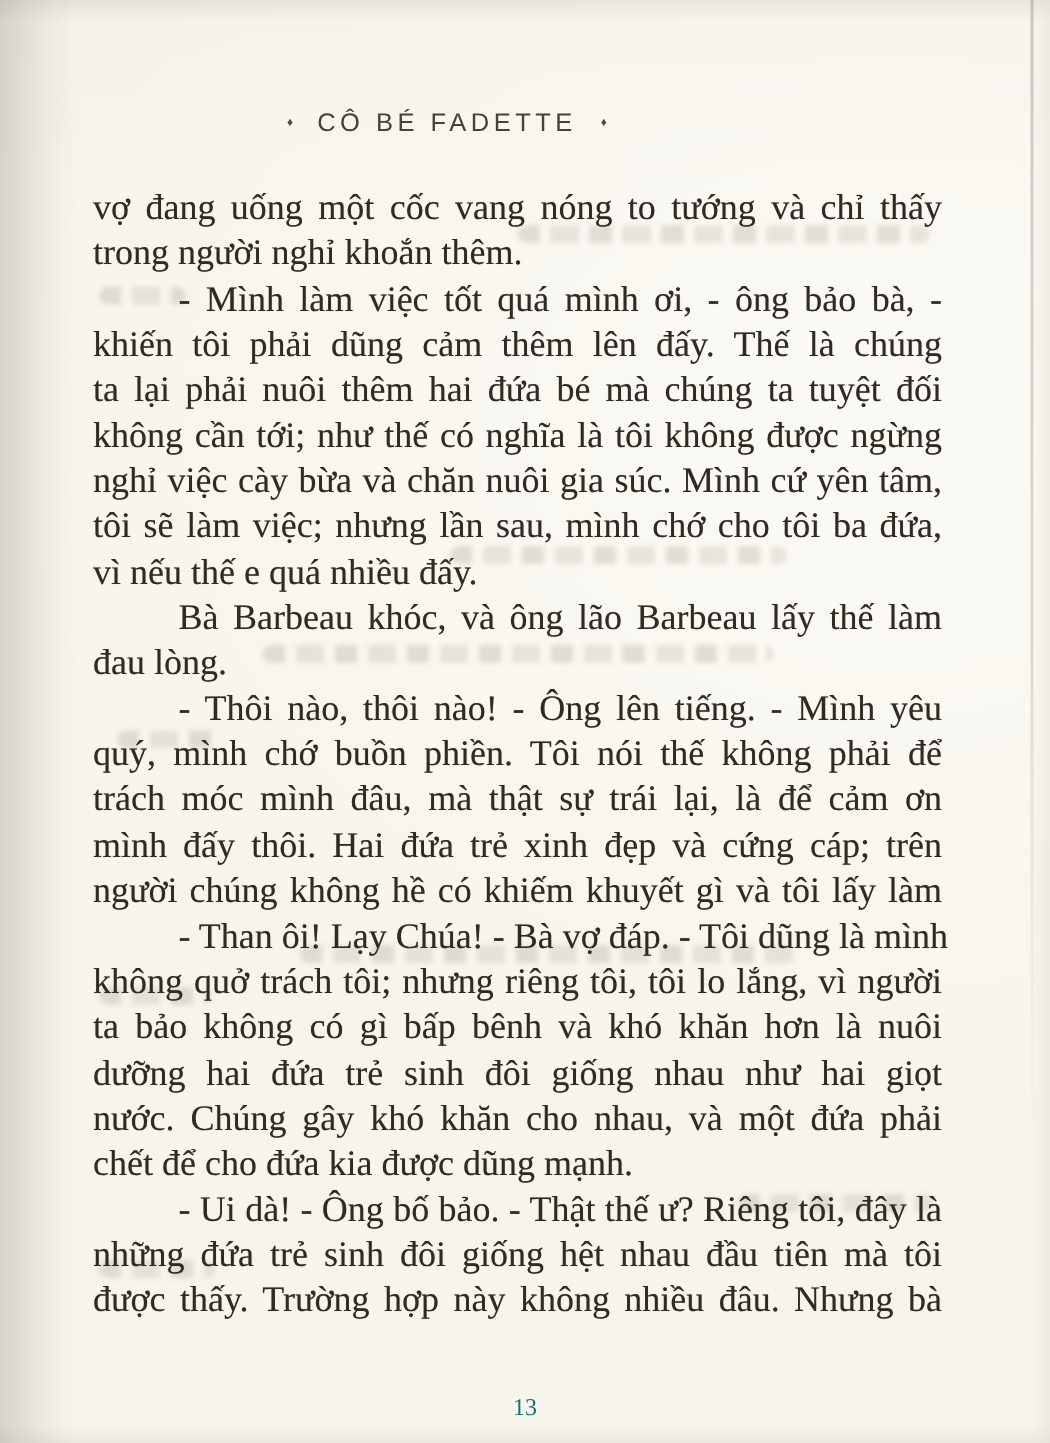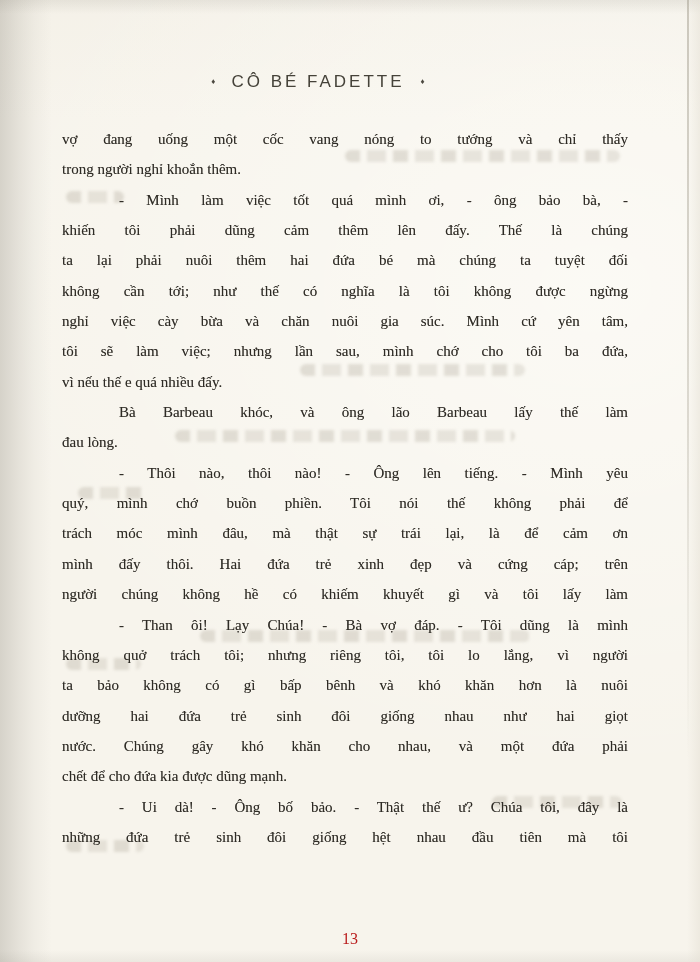--- a/index.html
+++ b/index.html
@@ -72,37 +72,36 @@
     position: absolute;
     top: 72px;
     left: 0;
     width: 596px;
     text-align: center;
     font-family: "Liberation Sans", "DejaVu Sans", sans-serif;
     font-size: 17px;
     letter-spacing: 3px;
     color: #454239;
     white-space: nowrap;
-    margin-left: 20px;
   }
   .running-head .ornament {
     font-size: 8px;
     letter-spacing: 0;
     color: #4c4940;
     vertical-align: 3px;
   }
   .running-head .ornament.left  { margin-right: 16px; }
   .running-head .ornament.right { margin-left: 16px; }
   
   .text-block {
     position: absolute;
     left: 62px;
     top: 124px;
     width: 566px;
-    font-size: 15px;
+    font-size: 24px;
     line-height: 30.35px;
     color: #2e2b25;
     text-shadow: 0 0 0.5px rgba(46,43,37,0.4);
   }
   .text-block .line {
     height: 30.35px;
     text-align: justify;
     text-align-last: justify;
     white-space: nowrap;
   }
@@ -113,21 +112,21 @@
     text-indent: 57px;
   }
   
   .folio {
     position: absolute;
     top: 930px;
     left: 0;
     width: 700px;
     text-align: center;
     font-size: 16px;
-    color: #b91c1c;
+    color: #0f766e;
   }
   
   .smudge {
     position: absolute;
     height: 12px;
     border-radius: 6px;
     filter: blur(1.7px);
     opacity: 0.45;
     background: repeating-linear-gradient(90deg,
       rgba(158, 150, 134, 0.60) 0px, rgba(158, 150, 134, 0.60) 15px,
@@ -179,19 +178,20 @@
       <div class="line">quý, mình chớ buồn phiền. Tôi nói thế không phải để</div>
       <div class="line">trách móc mình đâu, mà thật sự trái lại, là để cảm ơn</div>
       <div class="line">mình đấy thôi. Hai đứa trẻ xinh đẹp và cứng cáp; trên</div>
       <div class="line">người chúng không hề có khiếm khuyết gì và tôi lấy làm</div>
       <div class="line indent">- Than ôi! Lạy Chúa! - Bà vợ đáp. - Tôi dũng là mình</div>
       <div class="line">không quở trách tôi; nhưng riêng tôi, tôi lo lắng, vì người</div>
       <div class="line">ta bảo không có gì bấp bênh và khó khăn hơn là nuôi</div>
       <div class="line">dưỡng hai đứa trẻ sinh đôi giống nhau như hai giọt</div>
       <div class="line">nước. Chúng gây khó khăn cho nhau, và một đứa phải</div>
       <div class="line last">chết để cho đứa kia được dũng mạnh.</div>
-      <div class="line indent">- Ui dà! - Ông bố bảo. - Thật thế ư? Chúa tôi, đây là</div>
+      <div class="line indent">- Ui dà! - Ông bố bảo. - Thật thế ư? Riêng tôi, đây là</div>
       <div class="line">những đứa trẻ sinh đôi giống hệt nhau đầu tiên mà tôi</div>
+      <div class="line">được thấy. Trường hợp này không nhiều đâu. Nhưng bà</div>
     </div>
 
   <div class="folio">13</div>
 
 </div>
 
 </body></html>

